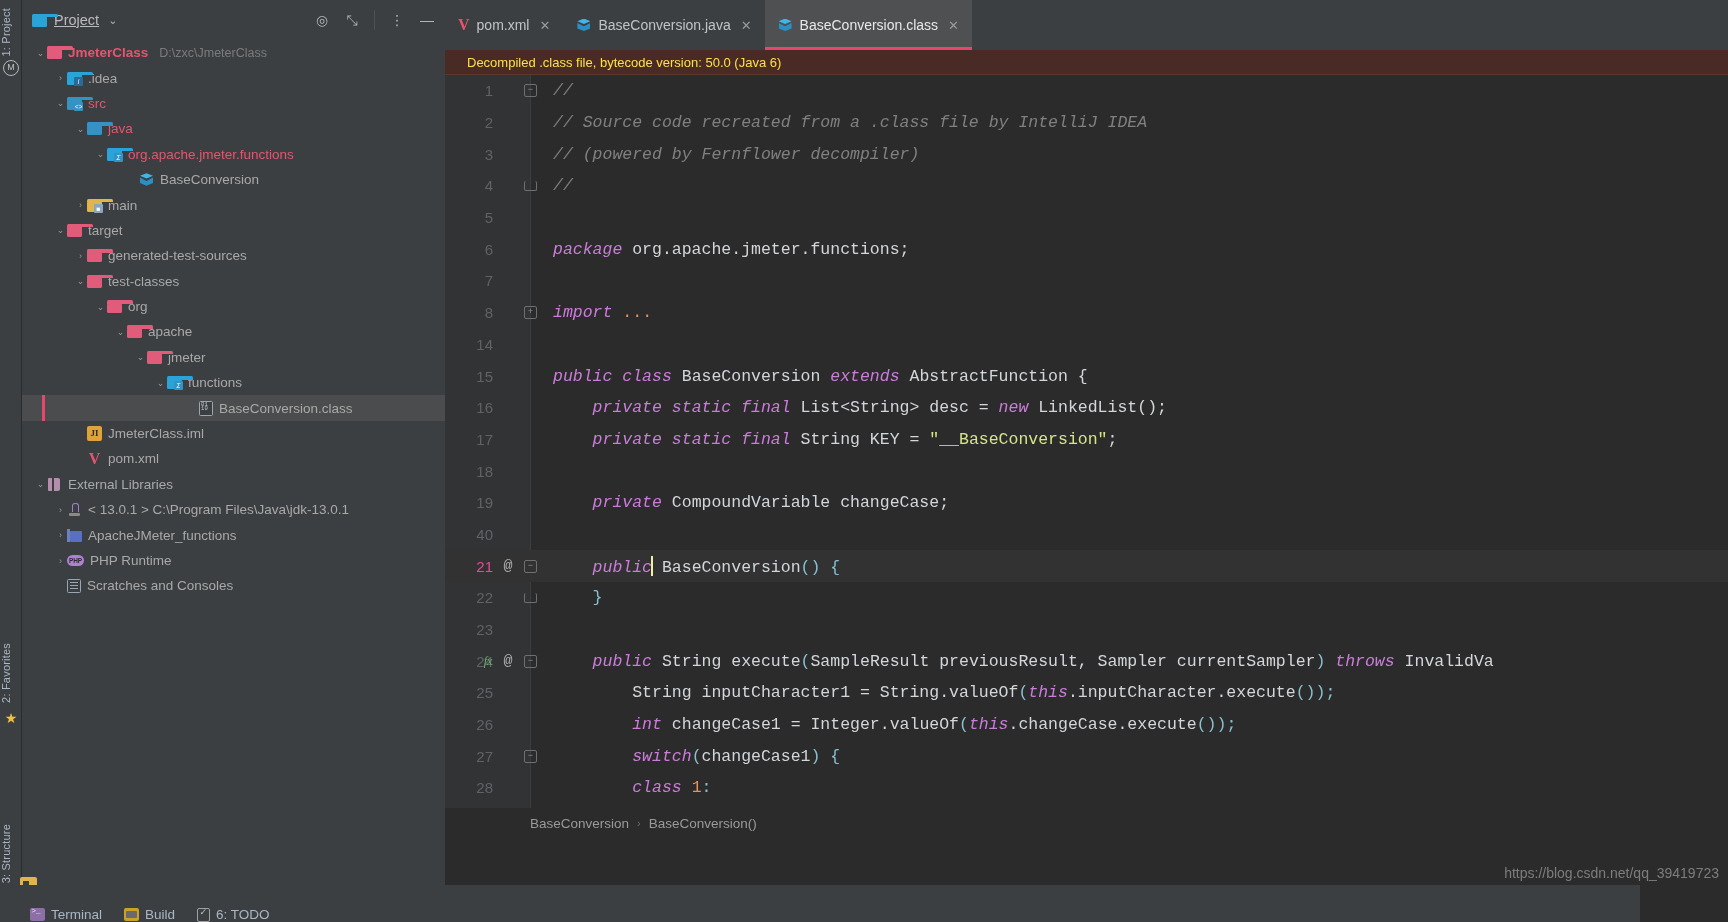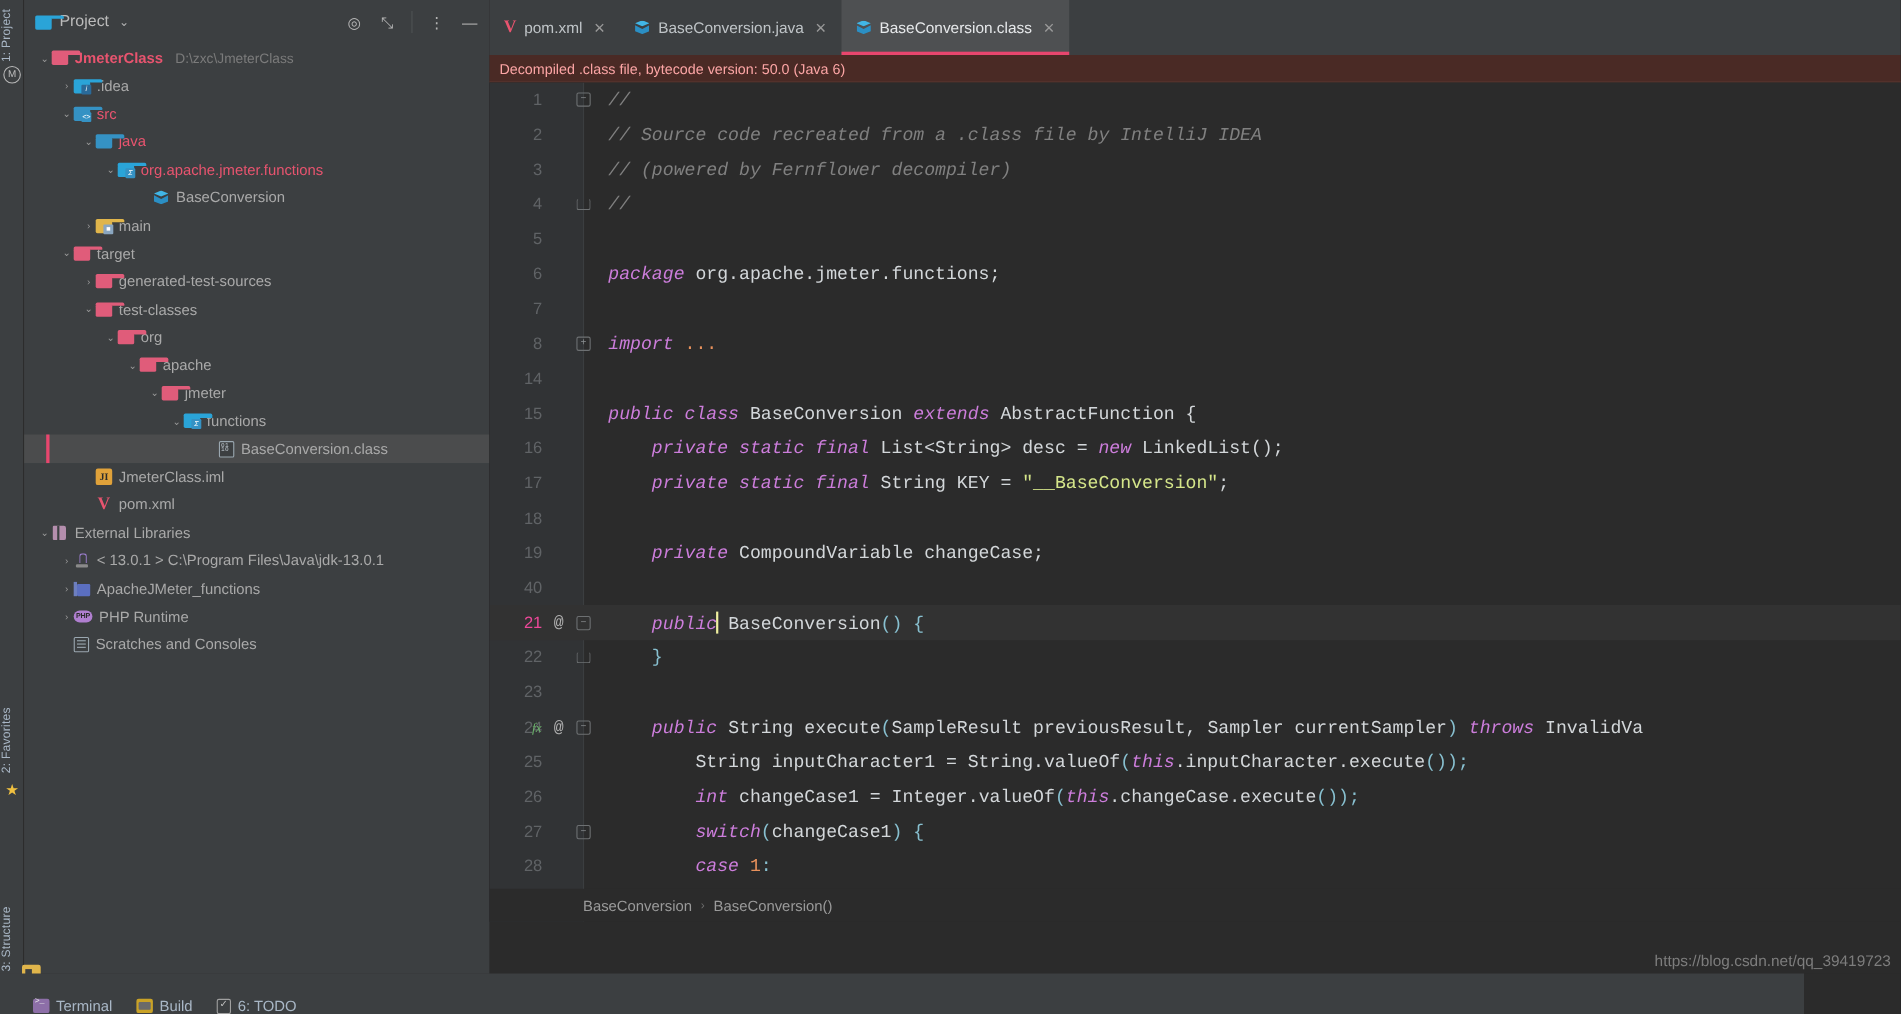--- a/index.html
+++ b/index.html
@@ -35,21 +35,21 @@
   
   .proj-panel {
     position:absolute; left:22px; top:0; width:423px; height:885px;
     background:#3c3f41;
   }
   .proj-header {
     height:40px; background:#3c3f41; display:flex; align-items:center;
     padding:0 6px 0 10px; position:relative;
   }
   .proj-header .folder-ic { margin-right:7px; }
-  .proj-title { color:#bbbbbb; font-size:14.5px; }
+  .proj-title { color:#bbbbbb; font-size:14.5px;text-decoration:underline; }
   .chev-dn { margin-left:9px; color:#b0b0b0; font-size:11px; }
   .hdr-actions { margin-left:auto; display:flex; align-items:center; gap:14px; padding-right:4px; }
   .hdr-btn { color:#b4b4b4; font-size:14px; width:16px; height:16px; text-align:center; line-height:16px; cursor:pointer; }
   .hdr-sep { width:1px; height:20px; background:#4e5254; }
 
   .tree { position:absolute; left:0; top:40px; right:0; bottom:0; background:#3c3f41; padding-top:0px; }
   .row {
     position:relative; height:25.4px; display:flex; align-items:center;
     font-size:13.5px; color:#a9b7c6; white-space:nowrap; cursor:pointer;
   }
@@ -139,22 +139,22 @@
   }
   .tab.active { background:#4e5052; color:#e6e8ea; }
   .tab.active::after {
     content:""; position:absolute; left:0; right:0; bottom:0; height:3px; background:#e8466e;
   }
   .tab .x { color:#9a9a9a; font-size:13px; margin-left:3px; }
   .tab-ic-v { color:#e8546f; font-size:16px; font-weight:bold; font-family:"Liberation Serif", serif; }
 
   .notice {
     height:25px; background:#4a2a25; border-bottom:1px solid #5a3830;
-    display:flex; align-items:center; padding-left:9px;
-    font-size:13px; color:#fca5a5;
+    display:flex; align-items:center; padding-left:22px;
+    font-size:13px; color:#fde047;
   }
 
   .codearea { position:absolute; left:0; top:75px; right:0; bottom:47px; background:#2b2b2b; overflow:hidden; }
   .gutter-bg { position:absolute; left:0; top:0; width:85px; height:100%; background:#313335; }
   .foldstrip { position:absolute; left:85px; top:0; width:1px; height:100%; background:#3b3e40; }
 
   .code-lines { position:absolute; left:0; top:0; right:0; }
   .cline {
     position:relative; height:31.7px; display:flex; align-items:center;
     font-family:"Liberation Mono", monospace; font-size:16.5px; white-space:pre;
@@ -485,21 +485,21 @@
           <div class="cline"><span class="lnum">18</span></div>
           <div class="cline"><span class="lnum">19</span><span class="ctext"><span class="t">    </span><span class="k">private</span><span class="t"> CompoundVariable changeCase;</span></span></div>
           <div class="cline"><span class="lnum">40</span><span class="ctext"></span></div>
           <div class="cline cur"><span class="lnum">21</span><span class="gicon at">@</span><span class="fold">−</span><span class="ctext"><span class="t">    </span><span class="k">public</span><span class="caret"></span><span class="t"> BaseConversion</span><span class="p">()</span><span class="t"> </span><span class="p">{</span></span></div>
           <div class="cline"><span class="lnum">22</span><span class="fold end"></span><span class="ctext"><span class="t">    </span><span class="p">}</span></span></div>
           <div class="cline"><span class="lnum">23</span><span class="ctext"></span></div>
           <div class="cline"><span class="lnum">24</span><span class="gicon ov">fx</span><span class="gicon at">@</span><span class="fold">−</span><span class="ctext"><span class="t">    </span><span class="k">public</span><span class="t"> String execute</span><span class="p">(</span><span class="t">SampleResult previousResult, Sampler currentSampler</span><span class="p">)</span><span class="t"> </span><span class="k">throws</span><span class="t"> InvalidVa</span></span></div>
           <div class="cline"><span class="lnum">25</span><span class="ctext"><span class="t">        String inputCharacter1 = String.valueOf</span><span class="p">(</span><span class="k">this</span><span class="t">.inputCharacter.execute</span><span class="p">())</span><span class="p">;</span></span></div>
           <div class="cline"><span class="lnum">26</span><span class="ctext"><span class="t">        </span><span class="k">int</span><span class="t"> changeCase1 = Integer.valueOf</span><span class="p">(</span><span class="k">this</span><span class="t">.changeCase.execute</span><span class="p">())</span><span class="p">;</span></span></div>
           <div class="cline"><span class="lnum">27</span><span class="fold">−</span><span class="ctext"><span class="t">        </span><span class="k">switch</span><span class="p">(</span><span class="t">changeCase1</span><span class="p">)</span><span class="t"> </span><span class="p">{</span></span></div>
-          <div class="cline"><span class="lnum">28</span><span class="ctext"><span class="t">        </span><span class="k">case</span><span class="t"> </span><span class="n">1</span><span class="p">:</span></span></div>
+          <div class="cline"><span class="lnum">28</span><span class="ctext"><span class="t">        </span><span class="k">class</span><span class="t"> </span><span class="n">1</span><span class="p">:</span></span></div>
         </div>
       <div class="hscroll">
         <div class="thumb"></div>
       </div>
       <div class="breadcrumb" id="bc">
           <span class="bc-item">BaseConversion</span>
           <span class="bc-sep">›</span>
           <span class="bc-item">BaseConversion()</span>
         </div>
     </div>

